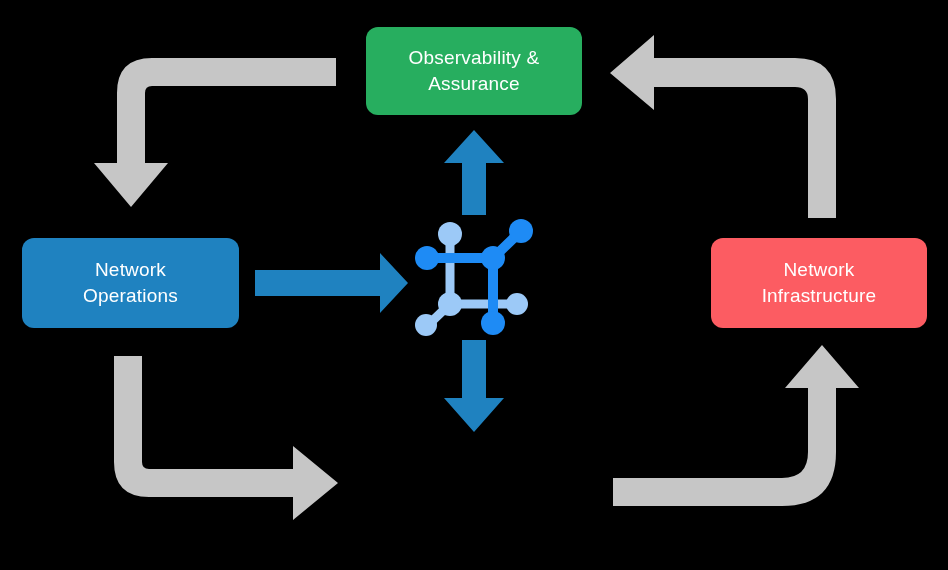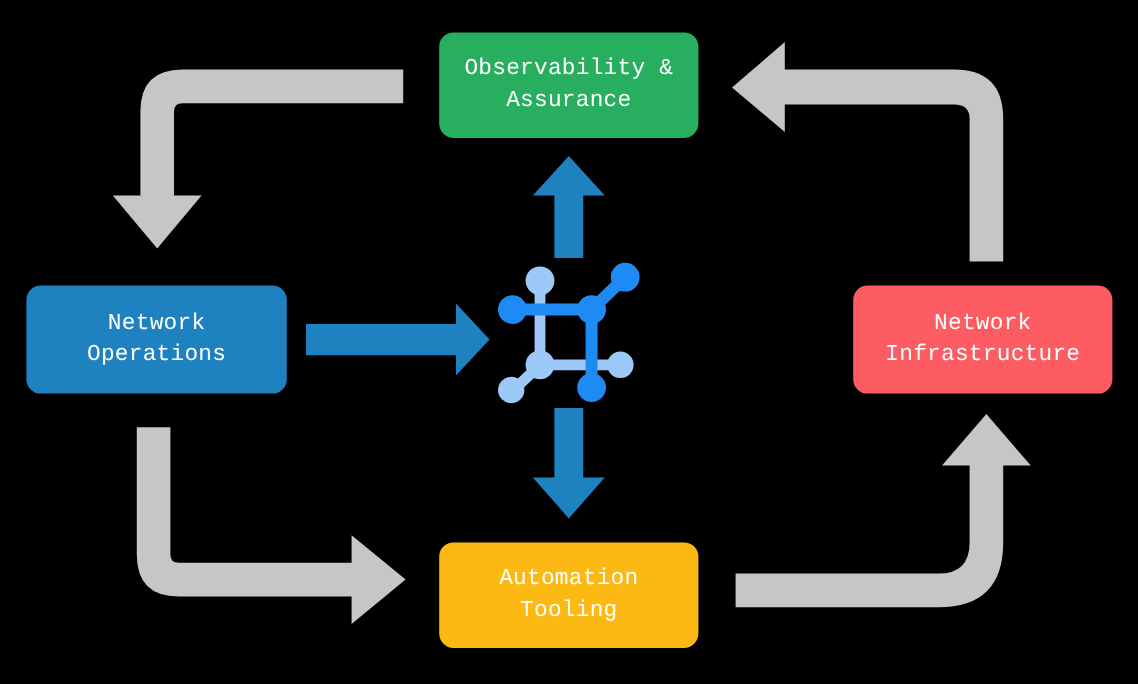--- a/index.html
+++ b/index.html
@@ -25,21 +25,20 @@
     align-items: center;
     justify-content: center;
     text-align: center;
     color: #ffffff;
     font-size: 19px;
     line-height: 1.35;
     font-weight: 400;
     letter-spacing: 0.2px;
     box-sizing: border-box;
     padding: 6px 10px;
-    font-family: Liberation Mono, monospace;
   }
   .node-label {
     display: block;
     white-space: pre-line;
   }
   #box-observability {
     left: 366px;
     top: 27px;
     width: 216px;
     height: 88px;
@@ -197,18 +196,14 @@
   <div class="node-box" id="box-network-operations">
     <span class="node-label">Network
 Operations</span>
   </div>
 
   <div class="node-box" id="box-network-infrastructure">
     <span class="node-label">Network
 Infrastructure</span>
   </div>
 
-  <div class="node-box" id="box-automation-tooling">
-    <span class="node-label">Automation
-Tooling</span>
-  </div>
 
 </div>
 
 </body></html>

